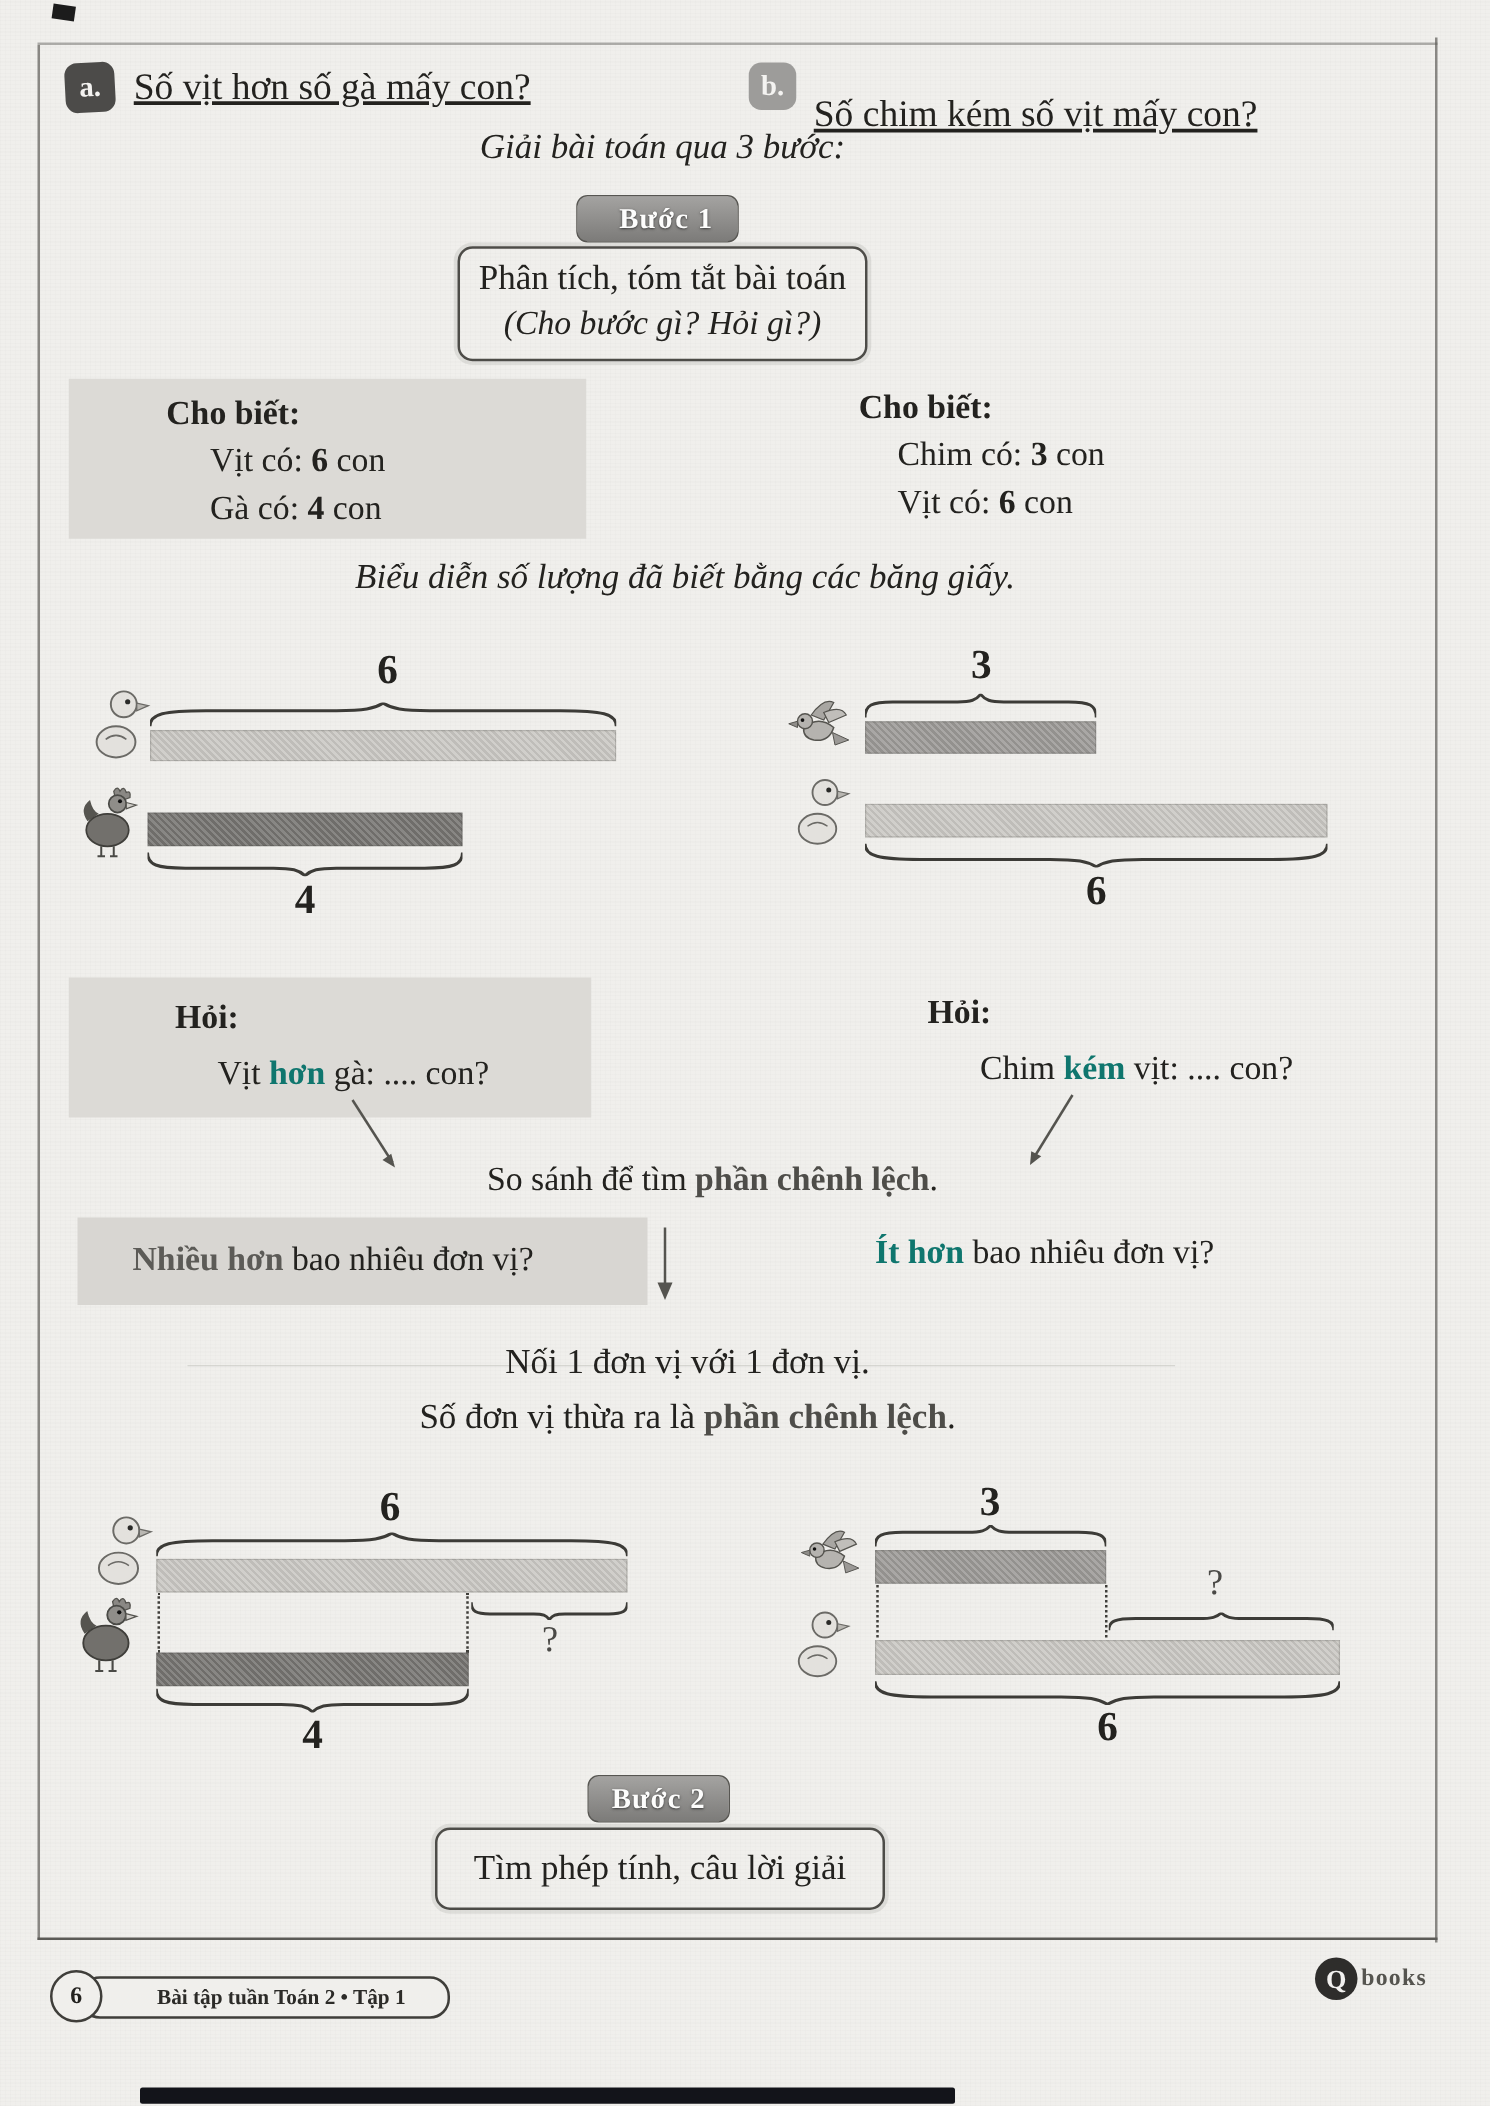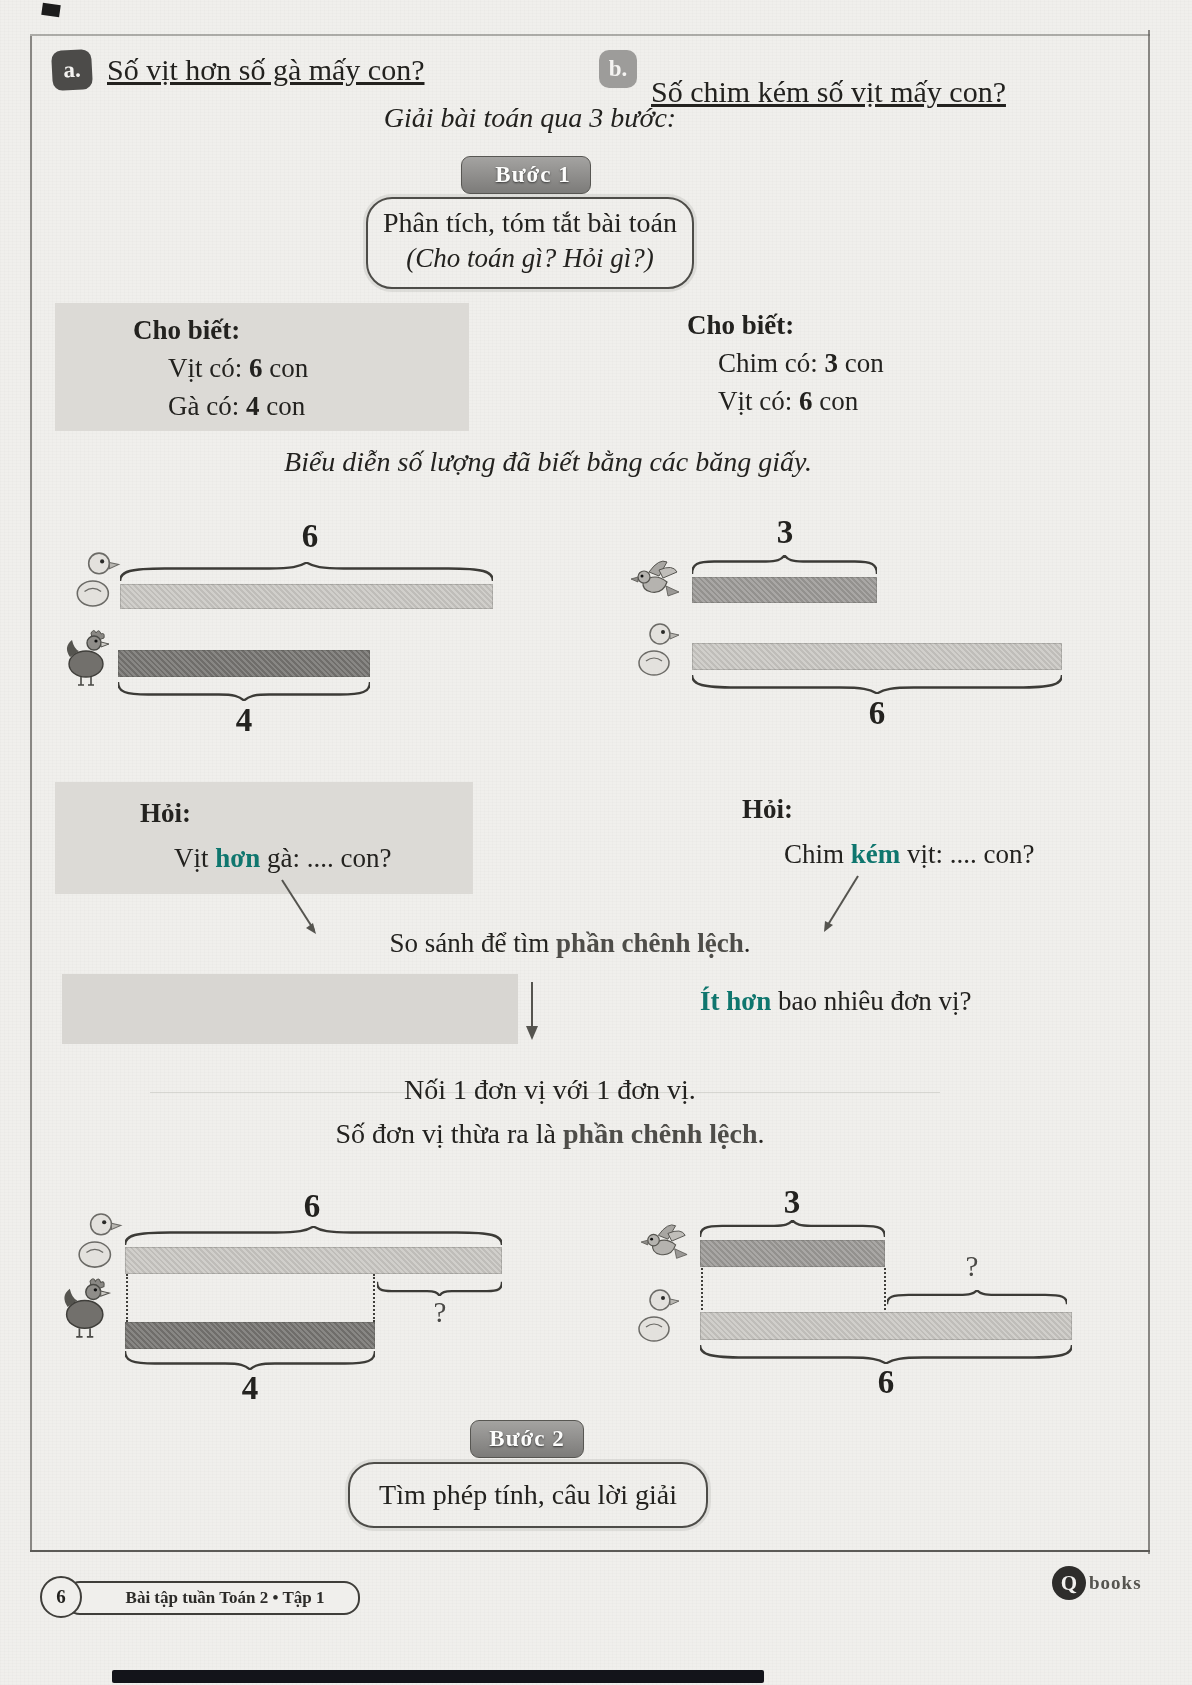--- a/index.html
+++ b/index.html
@@ -11,21 +11,21 @@
   .abs{position:absolute;}
   .it{font-style:italic;}
   .center{text-align:center;}
   .txt{font-size:27px;}
   .qtext{font-size:30px;text-decoration:underline;}
   .badge-sq{display:flex;align-items:center;justify-content:center;color:#f4f3f1;
     font-weight:bold;border-radius:10px;font-size:23px;}
   .step-badge{background:linear-gradient(#a4a3a1,#7c7b79);border:1px solid #575652;border-radius:9px;
     color:#fdfdfc;display:flex;align-items:center;justify-content:center;font-weight:bold;font-size:23px;
     letter-spacing:1px;text-shadow:0 1px 2px rgba(40,40,40,.85);}
-  .round-box{border:2px solid #4d4c48;border-radius:26px;box-shadow:0 0 0 3px rgba(140,140,135,.18);}
+  .round-box{border:2px solid #4d4c48;border-radius:12px;box-shadow:0 0 0 3px rgba(140,140,135,.18);}
   .shade{background:#dcdad6;}
   .bar{box-shadow:inset 0 0 0 1px rgba(60,60,55,.2);
     background-image:repeating-linear-gradient(45deg,rgba(255,255,255,.14) 0 2px,rgba(0,0,0,.05) 2px 4px);}
   .bar-light{background-color:#c9c7c3;}
   .bar-mid{background-color:#9b9996;}
   .bar-dark{background-color:#757370;}
   .brace{display:block;}
   .brace path{stroke:#3c3b37;stroke-width:2.4;fill:none;}
   .dotted{border-left:2px dotted #3f3e3a;width:0;}
   .num-label{font-weight:bold;font-size:33px;text-align:center;}
@@ -66,21 +66,21 @@
   </div>
   <div class="abs qtext" style="left:651px;top:49px;margin-top:26px;">Số chim kém số vịt mấy con?</div>
 
   <div class="abs it center txt" style="left:270px;top:102px;width:520px;font-size:28px;">Giải bài toán qua 3 bước:</div>
 
   <div class="abs step-badge" style="left:461px;top:156px;width:114px;height:36px;padding-left:14px;">
     <span>Bước 1</span>
   </div>
   <div class="abs round-box" style="left:366px;top:197px;width:324px;height:88px;">
     <div class="center" style="font-size:28px;margin-top:8px;">Phân tích, tóm tắt bài toán</div>
-    <div class="center it" style="font-size:27px;margin-top:4px;">(Cho toán gì? Hỏi gì?)</div>
+    <div class="center it" style="font-size:27px;margin-top:4px;">(Cho bước gì? Hỏi gì?)</div>
   </div>
 
   <div class="abs shade" style="left:55px;top:303px;width:414px;height:128px;"></div>
   <div class="abs txt" style="left:133px;top:315px;font-weight:bold;">Cho biết:</div>
   <div class="abs txt" style="left:168px;top:353px;">
     <span>Vịt có: </span><b>6</b><span> con</span>
   </div>
   <div class="abs txt" style="left:168px;top:391px;">
     <span>Gà có: </span><b>4</b><span> con</span>
   </div>
@@ -167,20 +167,23 @@
   <svg class="abs arrow" viewBox="0 0 52 66" style="left:812px;top:872px;width:52px;height:66px;">
     <line x1="46" y1="4" x2="14" y2="56"></line>
       <polygon points="12,60 13,49 21,53"></polygon>
   </svg>
 
   <div class="abs center txt" style="left:250px;top:928px;width:640px;">
     <span>So sánh để tìm </span><span class="boldink">phần chênh lệch</span><span>.</span>
   </div>
 
   <div class="abs shade" style="left:62px;top:974px;width:456px;height:70px;background:#d8d6d2;"></div>
+  <div class="abs txt" style="left:106px;top:992px;">
+    <span class="hl" style="color:#5c5b57;">Nhiều hơn</span><span> bao nhiêu đơn vị?</span>
+  </div>
   <svg class="abs arrow" viewBox="0 0 24 62" style="left:520px;top:980px;width:24px;height:62px;">
     <line x1="12" y1="2" x2="12" y2="50"></line>
       <polygon points="12,60 6,46 18,46"></polygon>
   </svg>
   <div class="abs txt" style="left:700px;top:986px;">
     <span class="hl">Ít hơn</span><span> bao nhiêu đơn vị?</span>
   </div>
 
   <div class="abs faint-line" style="left:150px;top:1092px;width:790px;height:1px;"></div>
   <div class="abs center" style="left:180px;top:1074px;width:740px;font-size:28px;">Nối 1 đơn vị với 1 đơn vị.</div>

